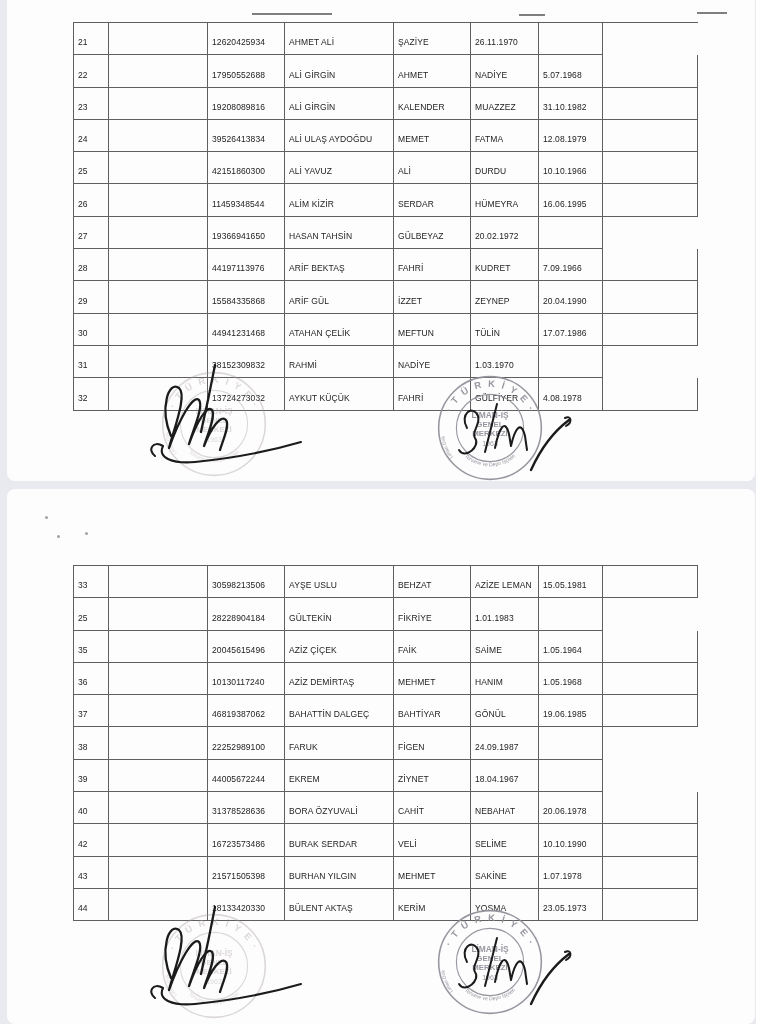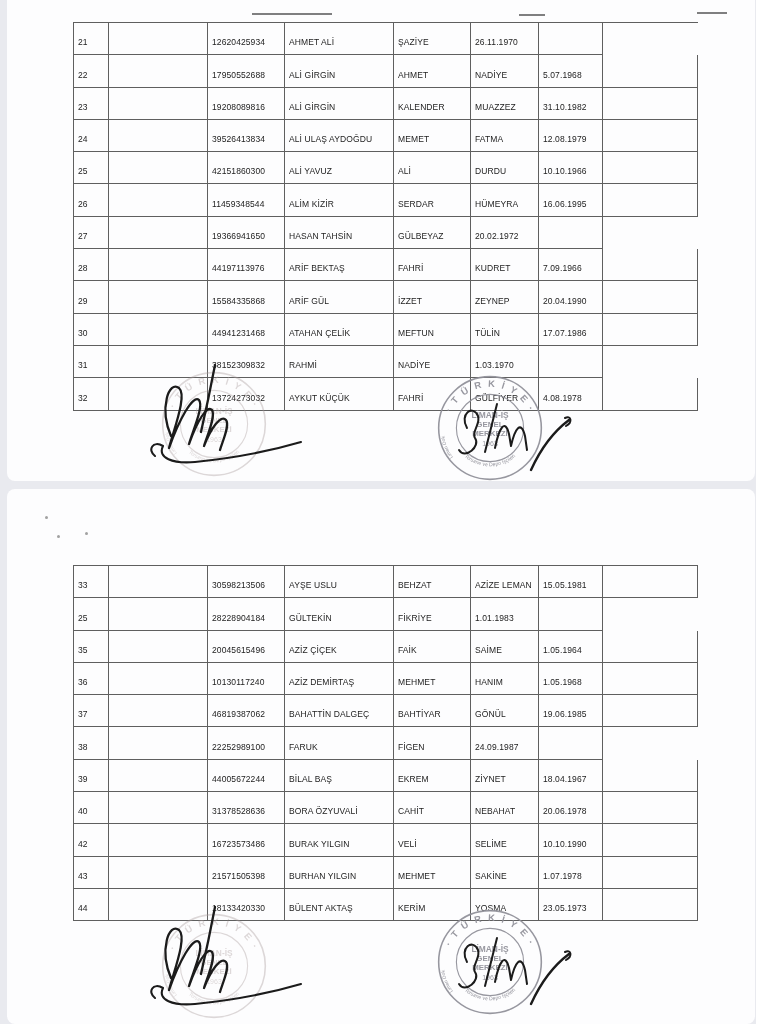--- a/index.html
+++ b/index.html
@@ -283,41 +283,40 @@
           <div class="cell">22252989100</div>
           <div class="cell">FARUK</div>
           <div class="cell">FİGEN</div>
           <div class="cell">24.09.1987</div>
           <div class="cell"></div>
         </div>
         <div class="trow">
           <div class="cell">39</div>
           <div class="cell"></div>
           <div class="cell">44005672244</div>
-          <div class="cell">BİLAL BAŞ</div>
           <div class="cell">EKREM</div>
           <div class="cell">ZİYNET</div>
           <div class="cell">18.04.1967</div>
           <div class="cell"></div>
         </div>
         <div class="trow">
           <div class="cell">40</div>
           <div class="cell"></div>
           <div class="cell">31378528636</div>
           <div class="cell">BORA ÖZYUVALİ</div>
           <div class="cell">CAHİT</div>
           <div class="cell">NEBAHAT</div>
           <div class="cell">20.06.1978</div>
           <div class="cell"></div>
         </div>
         <div class="trow">
           <div class="cell">42</div>
           <div class="cell"></div>
           <div class="cell">16723573486</div>
-          <div class="cell">BURAK YILGIN</div>
+          <div class="cell">BURAK SERDAR</div>
           <div class="cell">VELİ</div>
           <div class="cell">SELİME</div>
           <div class="cell">10.10.1990</div>
           <div class="cell"></div>
         </div>
         <div class="trow">
           <div class="cell">43</div>
           <div class="cell"></div>
           <div class="cell">21571505398</div>
           <div class="cell">BURHAN YILGIN</div>

